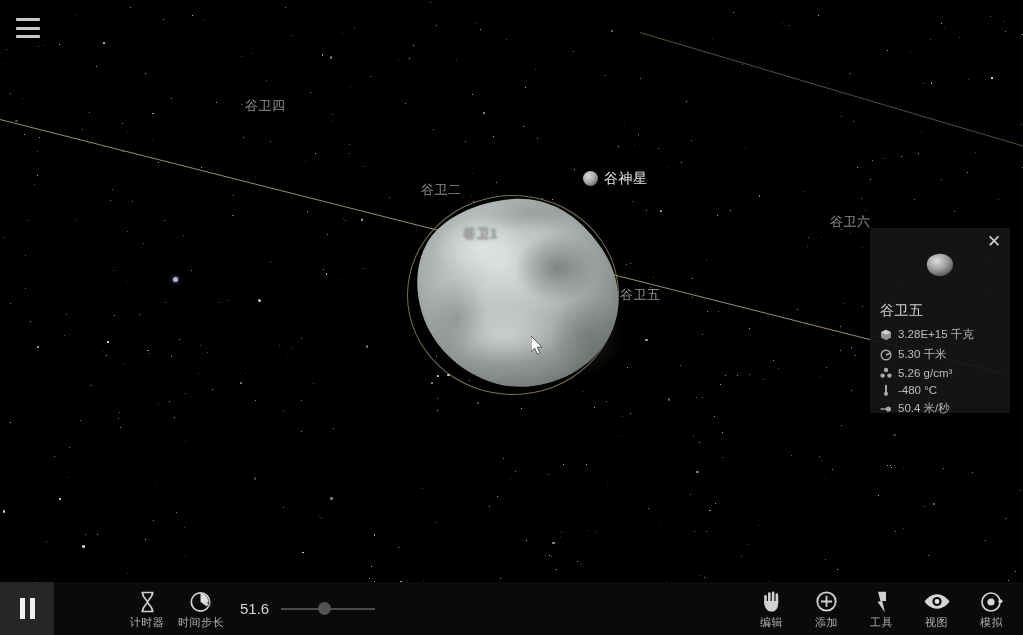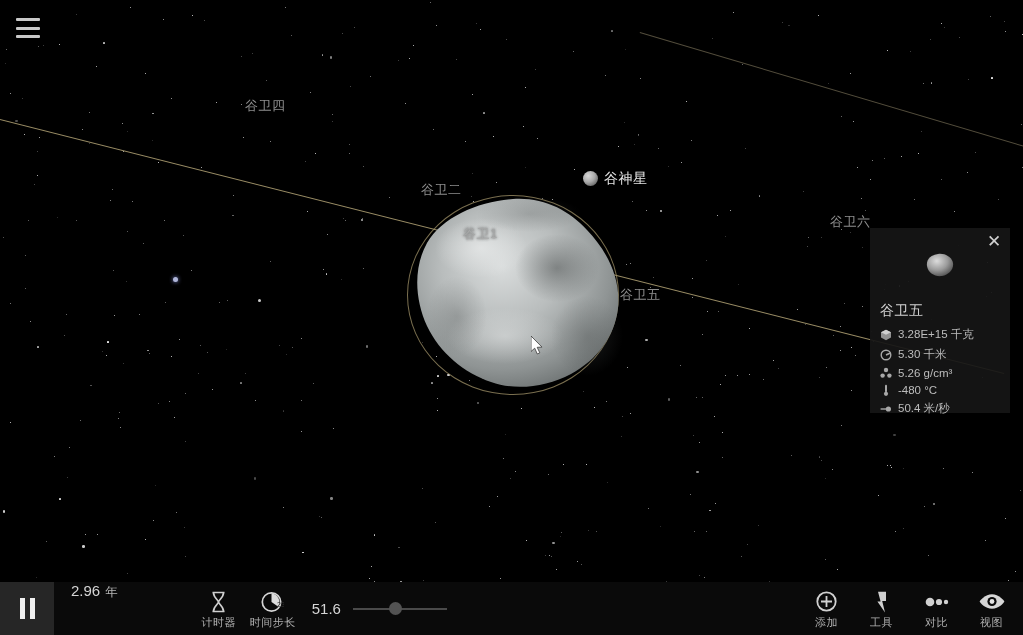--- a/index.html
+++ b/index.html
@@ -696,24 +696,20 @@
 
 </div>
 
 <div id="toolbar">
 
   <div id="pause-button">
     <div class="bar"></div>
     <div class="bar"></div>
   </div>
 
-  <div id="time-readout">
-    <span>2.96</span>
-    <span class="unit">年</span>
-  </div>
 
   <div class="tb-item" style="margin-left:66px;text-align:center;">
     <span class="glyph">
       <svg width="17" height="22" viewBox="0 0 17 22" fill="none" stroke="#cfcfcf" stroke-width="1.7">
         <path d="M2.5 1.5 H14.5 M2.5 20.5 H14.5"></path>
         <path d="M3.5 1.8 C3.5 6.5 8.5 9.2 8.5 11 C8.5 12.8 3.5 15.5 3.5 20.2"></path>
         <path d="M13.5 1.8 C13.5 6.5 8.5 9.2 8.5 11 C8.5 12.8 13.5 15.5 13.5 20.2"></path>
       </svg>
     </span>
     <span class="cap">计时器</span>
@@ -734,60 +730,72 @@
 
   <div id="speed-slider">
     <div class="track"></div>
     <div class="knob" style="left: 36.45px;"></div>
   </div>
 
   <div id="tb-spacer"></div>
 
   <div id="tb-right">
 
+    <div class="tb-item">
+      <span class="glyph">
+        <svg width="18" height="21" viewBox="0 0 18 21" fill="#d0d0d0">
+          <rect x="1.2" y="4" width="2.6" height="9" rx="1.3"></rect>
+          <rect x="5" y="1.2" width="2.6" height="11" rx="1.3"></rect>
+          <rect x="8.8" y="0.6" width="2.6" height="11.6" rx="1.3"></rect>
+          <rect x="12.6" y="2.2" width="2.6" height="10.4" rx="1.3"></rect>
+          <path d="M1.2 11 C1.2 17 4.5 20.6 8.6 20.6 C12.8 20.6 15.2 17.4 15.2 12 L15.2 10 L1.2 10 Z"></path>
+        </svg>
+      </span>
+      <span class="cap">编辑</span>
+    </div>
 
     <div class="tb-item">
       <span class="glyph">
         <svg width="21" height="21" viewBox="0 0 21 21" fill="none" stroke="#d0d0d0" stroke-width="1.8">
           <circle cx="10.5" cy="10.5" r="9.2"></circle>
           <path d="M10.5 5 V16 M5 10.5 H16"></path>
         </svg>
       </span>
       <span class="cap">添加</span>
     </div>
 
     <div class="tb-item">
       <span class="glyph">
         <svg width="15" height="22" viewBox="0 0 15 22" fill="#d0d0d0">
           <path d="M4 0.8 L12 0.8 L12 10 L8.2 10 L11 21.4 L3.4 10.6 L6.6 10.6 L4 0.8 Z"></path>
         </svg>
       </span>
       <span class="cap">工具</span>
     </div>
 
-    <div class="tb-item">
-      <span class="glyph">
-        <svg width="24" height="12" viewBox="0 0 24 12" fill="#d0d0d0">
-          <circle cx="5" cy="6" r="4.3"></circle>
-          <circle cx="14" cy="6" r="3.1"></circle>
-          <circle cx="21" cy="6" r="2.2"></circle>
-        </svg>
-      </span>
-      <span class="cap">对比</span>
-    </div>
 
     <div class="tb-item">
       <span class="glyph">
         <svg width="26" height="17" viewBox="0 0 26 17" fill="#d6d6d6">
           <path d="M13 1.2 C20 1.2 24.6 7.2 25.4 8.5 C24.6 9.8 20 15.8 13 15.8
                    C6 15.8 1.4 9.8 0.6 8.5 C1.4 7.2 6 1.2 13 1.2 Z"></path>
           <circle cx="13" cy="8.5" r="4.6" fill="#0a0a0a"></circle>
           <circle cx="13" cy="8.5" r="2.4" fill="#e4e4e4"></circle>
         </svg>
       </span>
       <span class="cap">视图</span>
     </div>
 
+    <div class="tb-item">
+      <span class="glyph">
+        <svg width="24" height="22" viewBox="0 0 24 22" fill="none" stroke="#d6d6d6" stroke-width="1.7">
+          <circle cx="11" cy="11" r="9"></circle>
+          <circle cx="11" cy="11" r="3.6" fill="#d6d6d6" stroke="none"></circle>
+          <circle cx="20.4" cy="10.2" r="2" fill="#d6d6d6" stroke="none"></circle>
+        </svg>
+      </span>
+      <span class="cap">模拟</span>
+    </div>
 
 
 
   </div>
 </div>
 
 </body></html>

